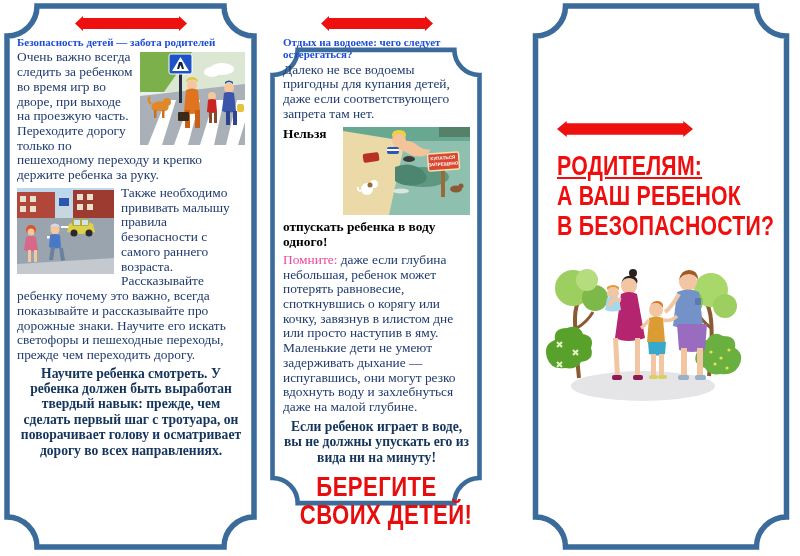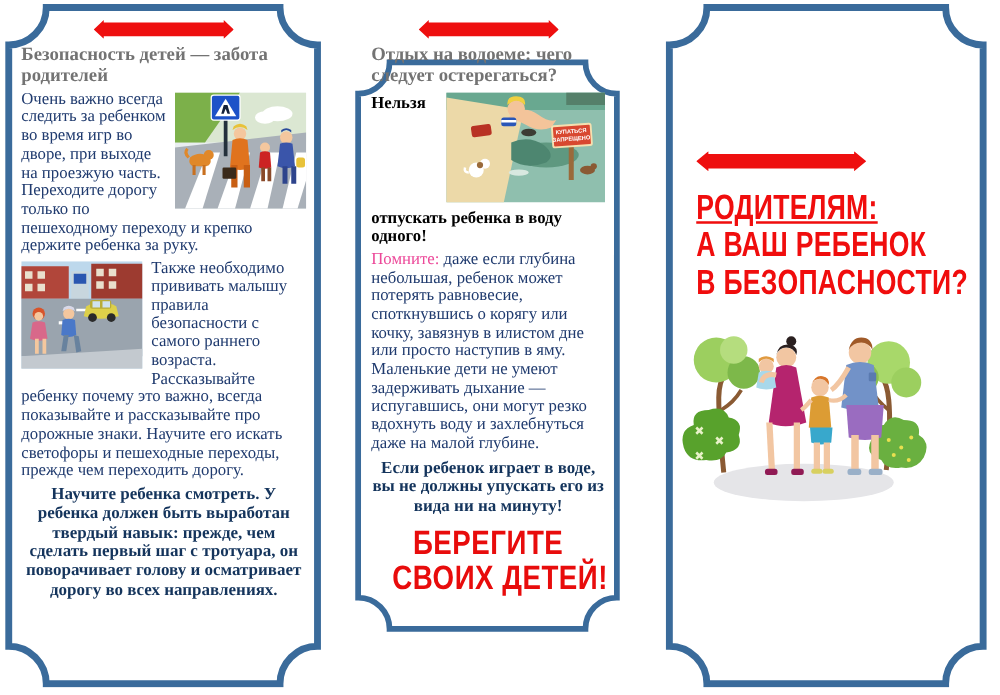--- a/index.html
+++ b/index.html
@@ -3,21 +3,21 @@
 <meta charset="utf-8">
 <style>
   html,body{margin:0;padding:0;background:#ffffff;}
   .stage{position:relative;width:800px;height:556px;background:#fff;
          font-family:"Liberation Serif", serif;overflow:hidden;}
   .panel{position:absolute;top:3px;height:547px;}
   .panel .frame{position:absolute;left:0;top:0;width:100%;height:100%;pointer-events:none;}
   .content{position:relative;padding:6px 12px 0 13px;}
   .ribbon{display:block;margin:7px auto 5px auto;}
   .ribbon svg{display:block;}
-  h2.hd{font-size:15px;line-height:1.12;color:#737373;margin:3px 0 2px 0;font-weight:bold;}
+  h2.hd{font-size:11px;line-height:1.12;color:#1d4ed8;margin:3px 0 2px 0;font-weight:bold;}
   p.body{font-size:13.4px;line-height:1.1;color:#1f3a6e;margin:0 0 3px 0;}
   .img-r{float:right;margin:2px 0 2px 5px;}
   .img-l{float:left;margin:2px 7px 2px 0;}
   .callout{font-size:13.6px;line-height:1.13;color:#14345c;font-weight:bold;
            text-align:center;margin:3px 0 0 0;}
   .red{color:#ec4899;font-weight:normal;}
   .slogan{font-family:"Liberation Sans", sans-serif;font-weight:bold;
           font-size:27px;line-height:1.05;color:#e80c0c;text-align:center;
           transform:scaleX(0.82);transform-origin:50% 0;margin-top:8px;
           white-space:nowrap;letter-spacing:0.5px;}
@@ -124,31 +124,32 @@
             <path d="M34 59 l4 0 l-2 13 l-4 0 Z" fill="#68829e"></path>
             <path d="M42 59 l4 1 l2 12 l-4 1 Z" fill="#68829e"></path>
           </svg>
         </span>
         <span>Также необходимо прививать малышу правила безопасности с самого раннего возраста. Рассказывайте ребенку почему это важно, всегда показывайте и рассказывайте про дорожные знаки. Научите его искать светофоры и пешеходные переходы, прежде чем переходить дорогу.</span>
       </p>
       <p class="callout">Научите ребенка смотреть. У ребенка должен быть выработан твердый навык: прежде, чем сделать первый шаг с тротуара, он поворачивает голову и осматривает дорогу во всех направлениях.</p>
     </div>
   </div>
 
-  <div class="panel" style="left:284px;width:212px;">
+  <div class="panel" style="left:270px;width:212px;">
     <svg class="frame" viewBox="0 0 253 547">
       <path d="M33 3 H220 A30 30 0 0 0 250 33 V514 A30 30 0 0 0 220 544 H33 A30 30 0 0 0 3 514 V33 A30 30 0 0 0 33 3 Z" fill="none" stroke="#3a6b9b" stroke-width="5.5"></path>
     </svg>
     <div class="content">
       <span class="ribbon" style="width:112px;">
         <svg width="112" height="15" viewBox="0 0 112 15">
           <path d="M8 2 H104 V0 L112 7.5 L104 15 V13 H8 V15 L0 7.5 L8 0 Z" fill="#ee0f0f"></path>
         </svg>
       </span>
       <h2 class="hd">Отдых на водоеме: чего следует остерегаться?</h2>
+      <p class="body">Далеко не все водоемы пригодны для купания детей, даже если соответствующего запрета там нет.</p>
       <p class="body">
         <span class="img-r">
           <svg width="127" height="88" viewBox="0 0 127 88">
             <rect width="127" height="88" fill="#8fbfae"></rect>
             <rect x="0" y="0" width="127" height="14" fill="#69a890"></rect>
             <rect x="96" y="0" width="31" height="10" fill="#55806a"></rect>
             <polygon points="0,4 62,14 46,88 0,88" fill="#ecd9a8"></polygon>
             <ellipse cx="80" cy="50" rx="26" ry="10" fill="#5f9880"></ellipse>
             <path d="M52 40 q14 -6 26 2 q10 8 2 14 q-16 6 -28 -2 Z" fill="#4d8670"></path>
             <ellipse cx="66" cy="32" rx="6" ry="3" fill="#3c3c34"></ellipse>

